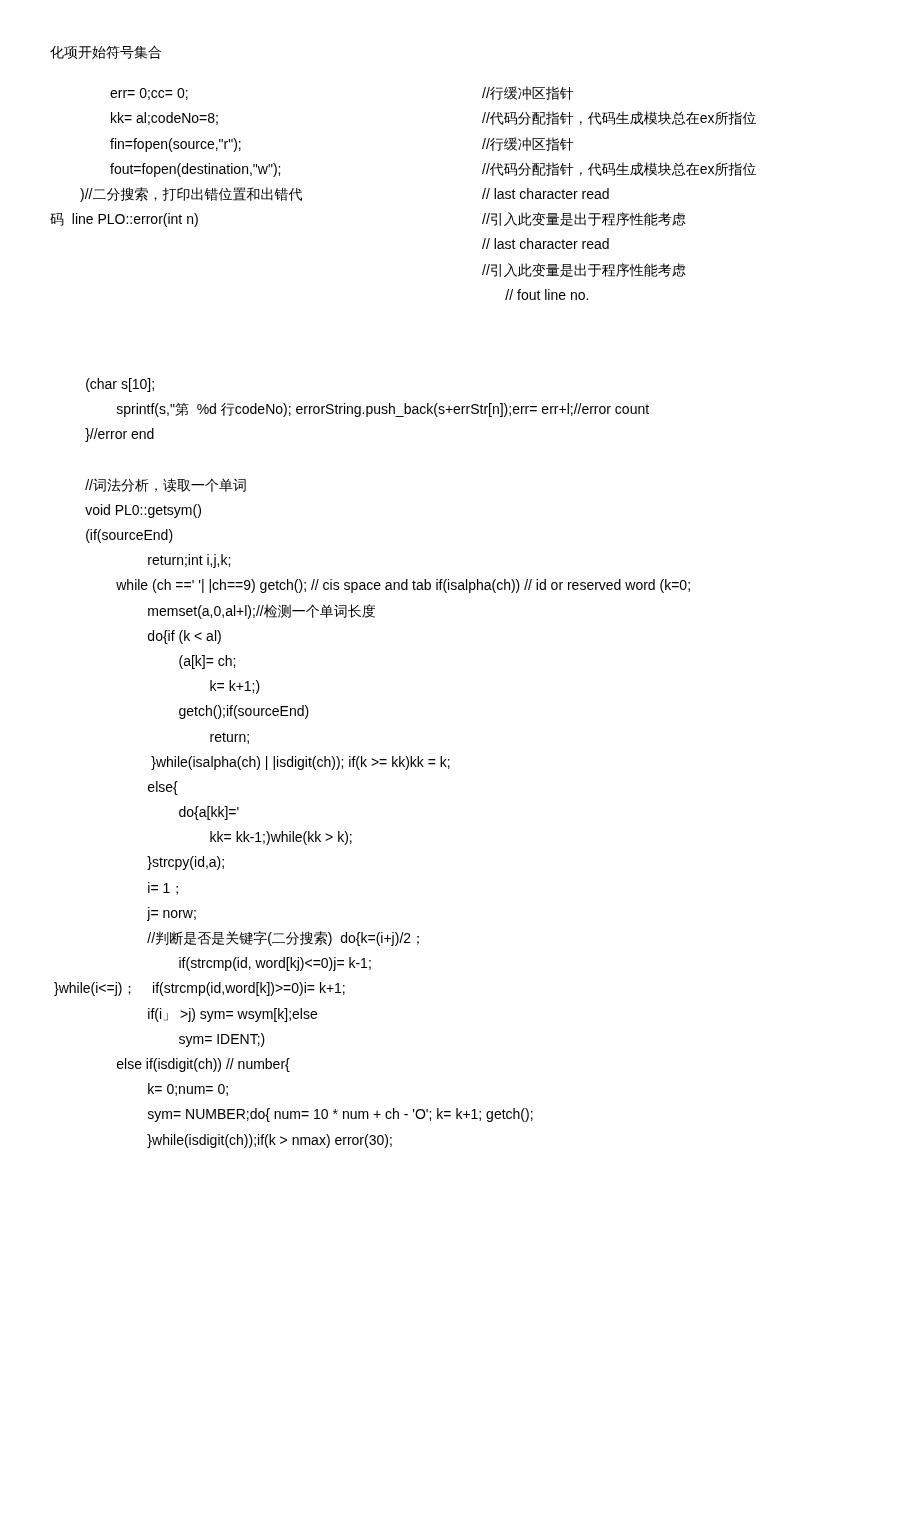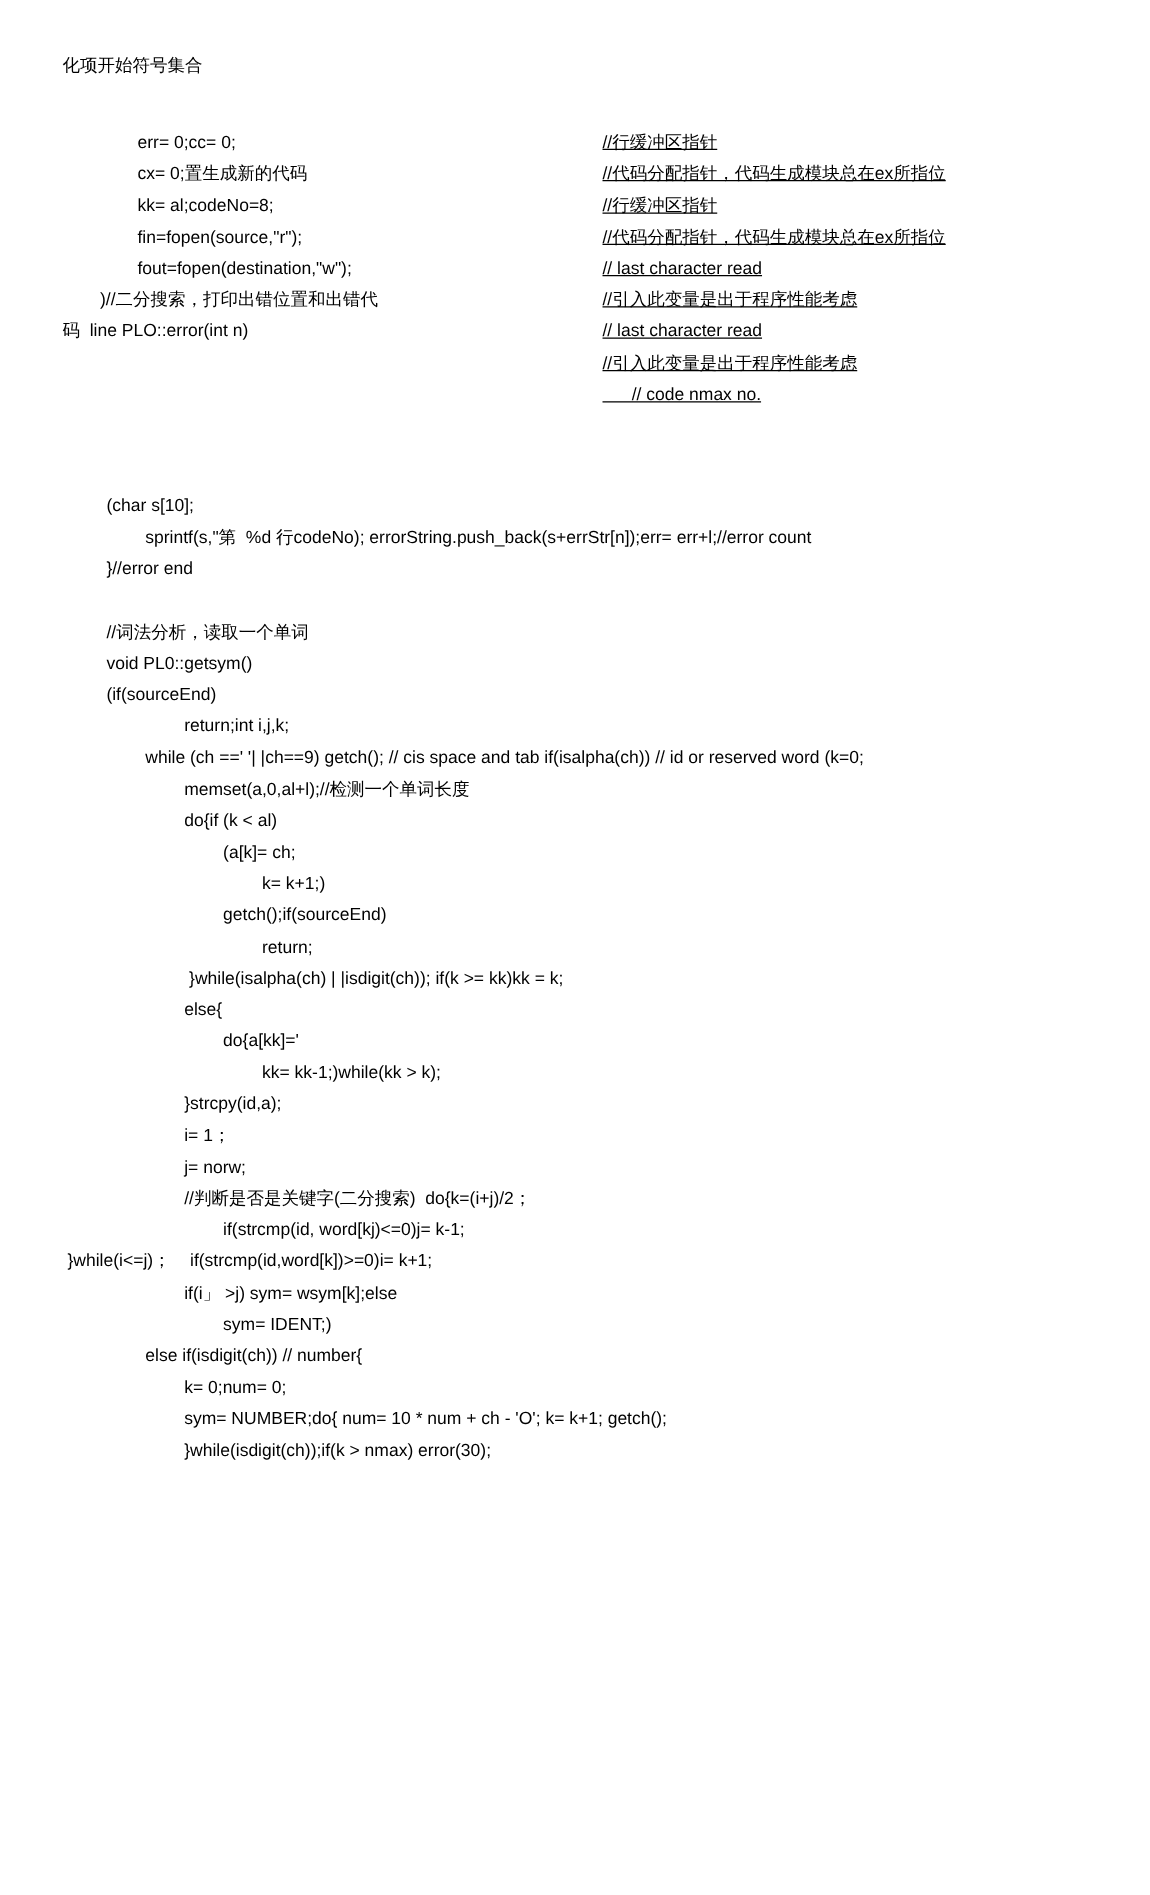--- a/index.html
+++ b/index.html
@@ -6,33 +6,32 @@
     margin: 0;
     padding: 40px 50px;
     font-family: "Microsoft YaHei", "SimSun", Arial, sans-serif;
     font-size: 14px;
     line-height: 1.8;
     color: #000;
     width: 820px;
     background: #fff;
   }
   .header-text {
-    margin-bottom: 36px;
+    margin-bottom: 16px;
   }
   .two-col {
     display: flex;
     margin-bottom: 30px;
     gap: 44px;
   }
   .left-col {
     width: 50%;
   }
   .right-col {
     width: 50%;
-    text-decoration: underline;
   }
   .code-line {
     white-space: pre;
     font-family: "Microsoft YaHei", Arial, sans-serif;
   }
   .indent1 { padding-left: 60px; }
   .indent2 { padding-left: 30px; }
   .indent3 { padding-left: 0px; }
   pre.codeblock {
     font-family: "Microsoft YaHei", Arial, sans-serif;
@@ -42,37 +41,36 @@
   }
 </style>
 </head>
 <body>
 
 <div class="header-text">化项开始符号集合</div>
 
 <div class="two-col">
   <div class="left-col">
     <div class="code-line indent1">err= 0;cc= 0;</div>
-    <div class="code-line indent1">cx= 0;置生成新的代码</div>
     <div class="code-line indent1">kk= al;codeNo=8;</div>
     <div class="code-line indent1">fin=fopen(source,"r");</div>
     <div class="code-line indent1">fout=fopen(destination,"w");</div>
     <div class="code-line indent2">)//二分搜索，打印出错位置和出错代</div>
     <div class="code-line indent3">码  line PLO::error(int n)</div>
   </div>
   <div class="right-col">
     <div class="code-line">//行缓冲区指针</div>
     <div class="code-line">//代码分配指针，代码生成模块总在ex所指位</div>
     <div class="code-line">//行缓冲区指针</div>
     <div class="code-line">//代码分配指针，代码生成模块总在ex所指位</div>
     <div class="code-line">// last character read</div>
     <div class="code-line">//引入此变量是出于程序性能考虑</div>
     <div class="code-line">// last character read</div>
     <div class="code-line">//引入此变量是出于程序性能考虑</div>
-    <div class="code-line">      // code nmax no.</div>
+    <div class="code-line">      // fout line no.</div>
   </div>
 </div>
 
 <div style="height:30px"></div>
 
 <pre class="codeblock">        (char s[10];
                 sprintf(s,"第  %d 行codeNo); errorString.push_back(s+errStr[n]);err= err+l;//error count
         }//error end
 
         //词法分析，读取一个单词

